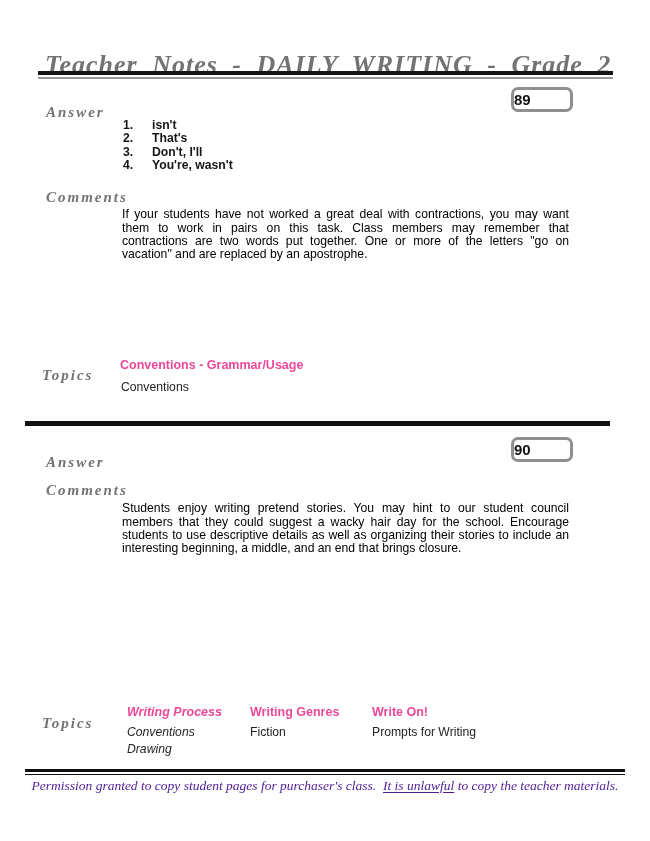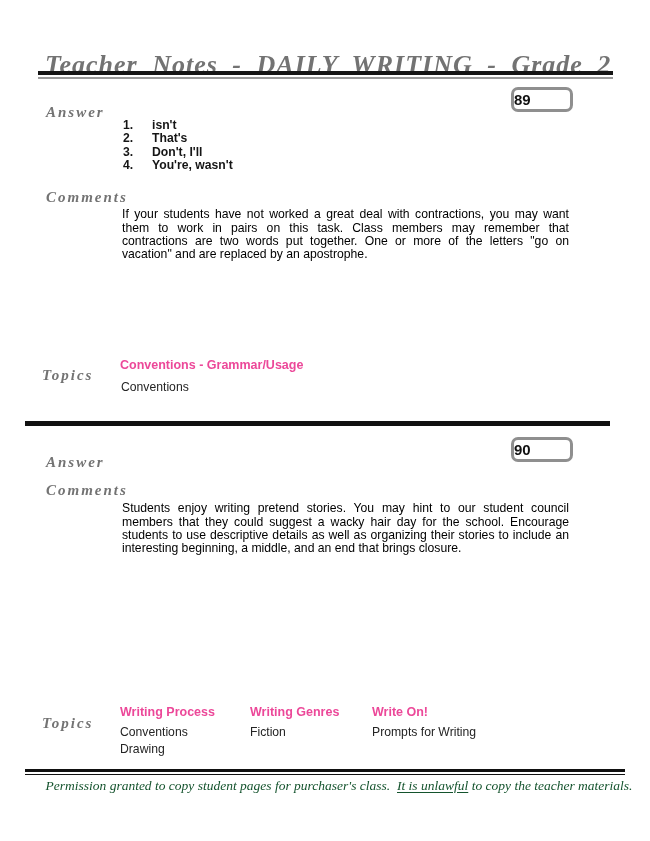--- a/index.html
+++ b/index.html
@@ -66,35 +66,35 @@
 
   .topic-head{font-weight:bold;font-size:12.5px;color:#ec4899;white-space:nowrap;}
   .topic-item{font-size:12.2px;line-height:17px;color:#242424;white-space:nowrap;}
   .topics1-head{position:absolute;left:120px;top:358px;}
   .topics1-item{position:absolute;left:121px;top:379px;}
 
   .mid-rule{position:absolute;left:25px;top:421px;width:585px;height:4.5px;background:#111;}
 
   .topic-col{position:absolute;top:705px;}
   .topic-col .topic-head{margin-bottom:5px;}
-  .col1{left:120px;}
+  .col1{left:127px;font-style:italic;}
   .col2{left:250px;}
   .col3{left:372px;}
 
   .footer-rule{position:absolute;left:25px;top:769px;width:600px;}
   .footer-rule .thick{height:3px;background:#111;}
   .footer-rule .thin{height:1.5px;background:#111;margin-top:1.5px;}
 
   .permission{
-    position:absolute;left:36px;top:778px;width:606px;
+    position:absolute;left:22px;top:778px;width:606px;
     text-align:center;
     font-family:"Liberation Serif","DejaVu Serif",serif;
     font-style:italic;
     font-size:13.5px;line-height:15px;
-    color:#14532d;
+    color:#4c1d95;
     white-space:nowrap;
   }
   .permission .ul{text-decoration:underline;text-underline-offset:2px;}
   .copyright{
     position:absolute;left:22px;top:795px;width:606px;
     text-align:center;
     font-family:"Liberation Serif","DejaVu Serif",serif;
     font-style:italic;
     font-size:10.5px;
     color:#222;

